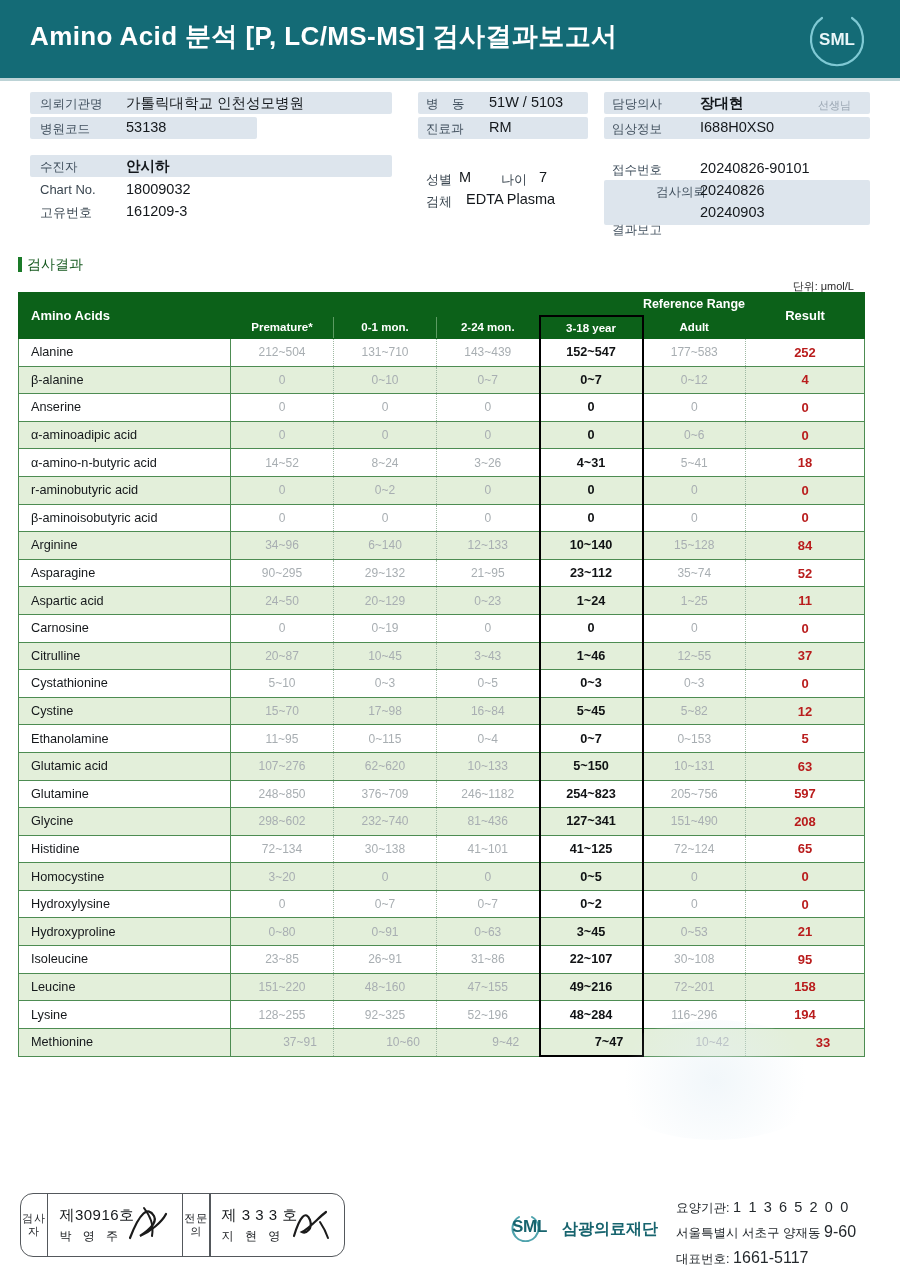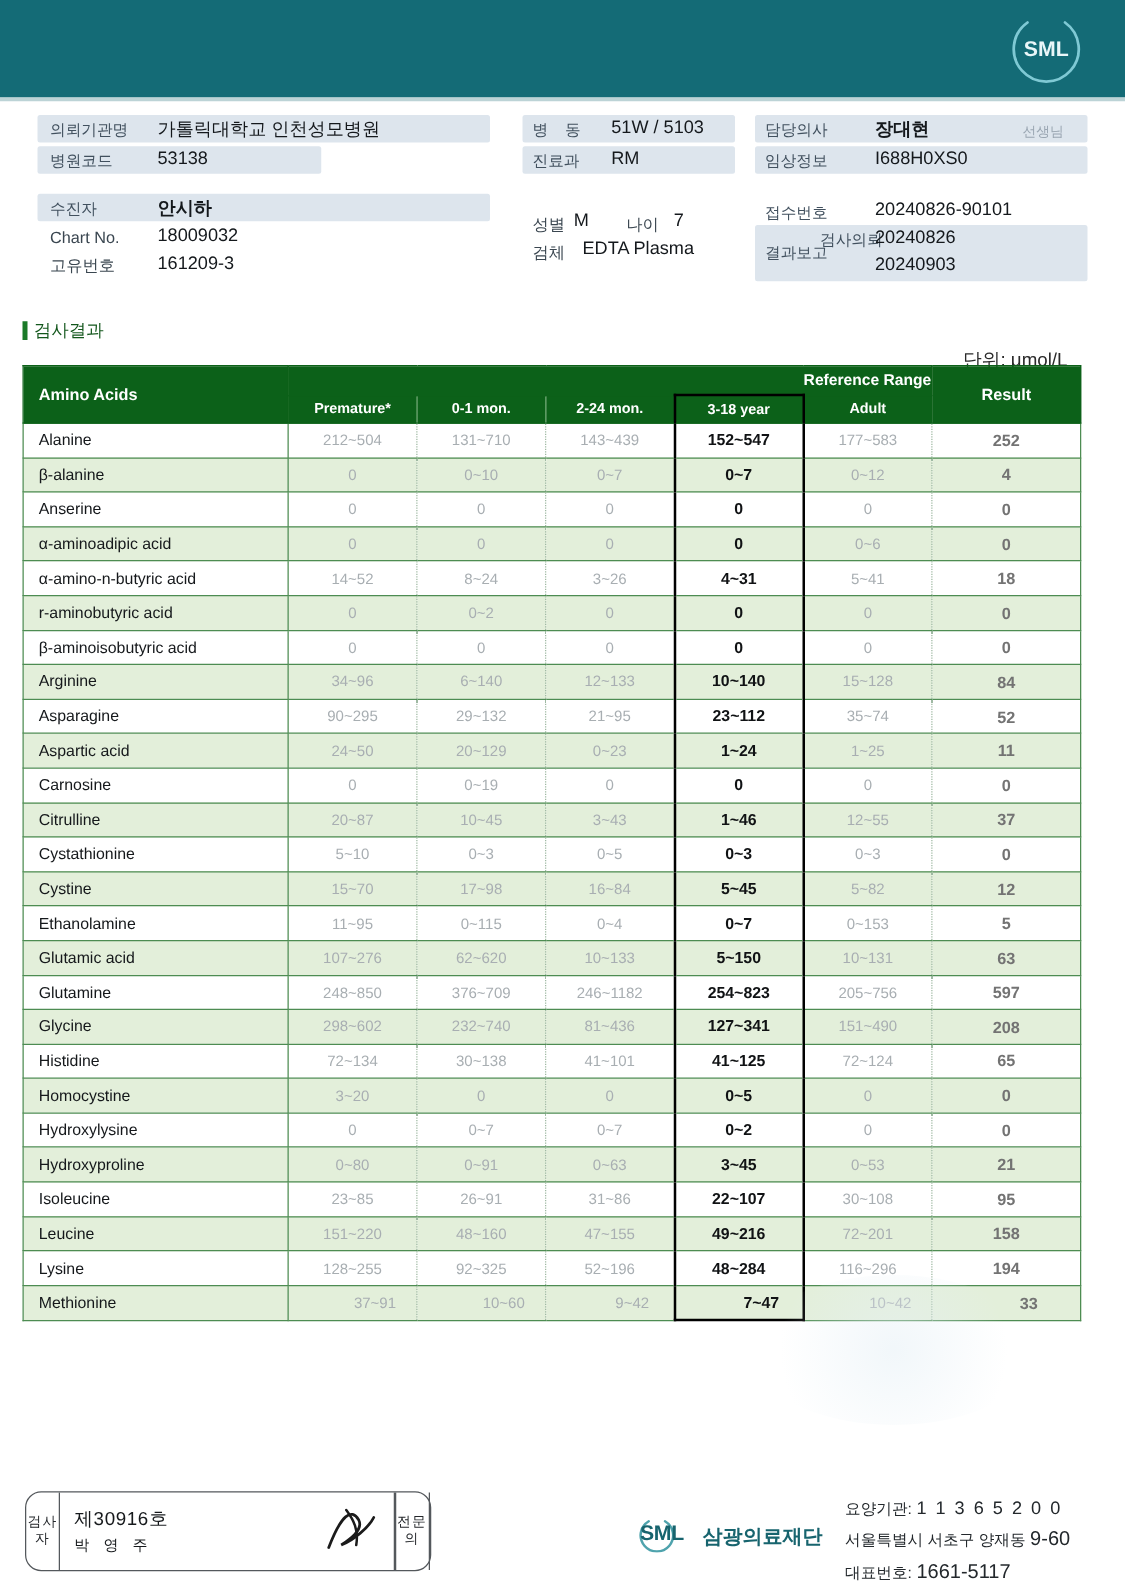--- a/index.html
+++ b/index.html
@@ -108,21 +108,21 @@
     content: "";
     position: absolute;
     left: 0; top: 1px;
     width: 4px; height: 15px;
     background: #1a7a28;
   }
   .unit {
     position: absolute;
     top: 279px;
     right: 46px;
-    font-size: 15px;
+    font-size: 11px;
     color: #2a2a2a;
     white-space: nowrap;
   }
 
   
   .tbl-wrap {
     position: absolute;
     top: 292px;
     left: 18px;
     width: 846px;
@@ -209,21 +209,21 @@
   tr.row td.rr-hl {
     text-align: center;
     color: #101214;
     font-size: 12.7px;
     font-weight: bold;
     border-left: 2px solid #000;
     border-right: 2px solid #000;
   }
   tr.row td.res {
     text-align: center;
-    color: #737373;
+    color: #b91c1c;
     font-size: 13px;
     font-weight: bold;
     border-left: 1px dotted #9fb9a3;
     border-right: 1px solid #4d8c52;
   }
   tr.row:last-child td {
     border-bottom: 1px solid #4d8c52;
     padding-left: 36px;
   }
 
@@ -343,20 +343,21 @@
   }
   .foot-addr .n2 {
     font-size: 16px;
     text-align: right;
   }
 </style>
 </head>
 <body>
 
 <div class="header">
+  <div class="header-title">Amino Acid 분석 [P, LC/MS-MS] 검사결과보고서</div>
   <div class="header-logo">
     <svg viewBox="0 0 62 62" width="62" height="62" aria-hidden="true">
       <path d="M16 10 A26 26 0 1 0 46 10" fill="none" stroke="#7fc9d4" stroke-width="2.2" stroke-linecap="round"></path>
       <path d="M46 52 A26 26 0 0 0 16 52" fill="none" stroke="#7fc9d4" stroke-width="2.2" stroke-linecap="round" opacity="0"></path>
       <text x="31" y="37" text-anchor="middle" font-family="Liberation Sans, sans-serif" font-size="17" font-weight="bold" fill="#e9f6f8">SML</text>
     </svg>
   </div>
 </div>
 <div class="header-underline"></div>
 
@@ -408,21 +409,21 @@
 
   <div class="lbl" style="left:612px; top:29px;">임상정보</div>
   <div class="val" style="left:700px; top:27px;">I688H0XS0</div>
 
   <div class="lbl" style="left:612px; top:70px;">접수번호</div>
   <div class="val" style="left:700px; top:68px;">20240826-90101</div>
 
   <div class="lbl" style="left:612px; top:92px;margin-left:44px;">검사의뢰</div>
   <div class="val" style="left:700px; top:90px;">20240826</div>
 
-  <div class="lbl" style="left:612px; top:102px;">결과보고</div>
+  <div class="lbl" style="left:612px; top:130px;">결과보고</div>
   <div class="val" style="left:700px; top:112px;">20240903</div>
 </div>
 
 <div class="sec-title">검사결과</div>
 <div class="unit">단위: μmol/L</div>
 
 <div class="tbl-wrap">
   <table class="report">
     <colgroup>
       <col style="width:212px">
@@ -697,20 +698,30 @@
     <div class="sig-mark">
       <svg viewBox="0 0 48 44" width="48" height="44" aria-hidden="true">
         <path d="M6 36 C16 10, 24 4, 30 14 C34 22, 22 30, 16 34 C26 30, 38 20, 42 12" fill="none" stroke="#1b1b1b" stroke-width="2.2" stroke-linecap="round"></path>
         <path d="M20 6 C26 14, 30 22, 28 34" fill="none" stroke="#1b1b1b" stroke-width="2" stroke-linecap="round"></path>
       </svg>
     </div>
   </div>
   <div class="sig-div"></div>
   <div class="sig-vert">전문의</div>
   <div class="sig-div"></div>
+  <div class="sig-cell">
+    <div class="sig-line1">제 3 3 3 호</div>
+    <div class="sig-line2">지 현 영</div>
+    <div class="sig-mark">
+      <svg viewBox="0 0 48 44" width="48" height="44" aria-hidden="true">
+        <path d="M8 34 C14 14, 20 8, 24 18 C27 27, 20 32, 16 30 C24 26, 32 16, 40 10" fill="none" stroke="#1b1b1b" stroke-width="2.2" stroke-linecap="round"></path>
+        <path d="M34 20 C38 26, 40 30, 42 36" fill="none" stroke="#1b1b1b" stroke-width="2" stroke-linecap="round"></path>
+      </svg>
+    </div>
+  </div>
 </div>
 
 <div class="foot-logo">
   <svg viewBox="0 0 66 30" width="66" height="30" aria-hidden="true">
     <path d="M20 3 A13 13 0 1 0 33 3" fill="none" stroke="#4fa3ad" stroke-width="2" stroke-linecap="round" transform="translate(-6,2)"></path>
   </svg>
 </div>
 <div class="foot-brand">SML</div>
 <div class="foot-name">삼광의료재단</div>
 

